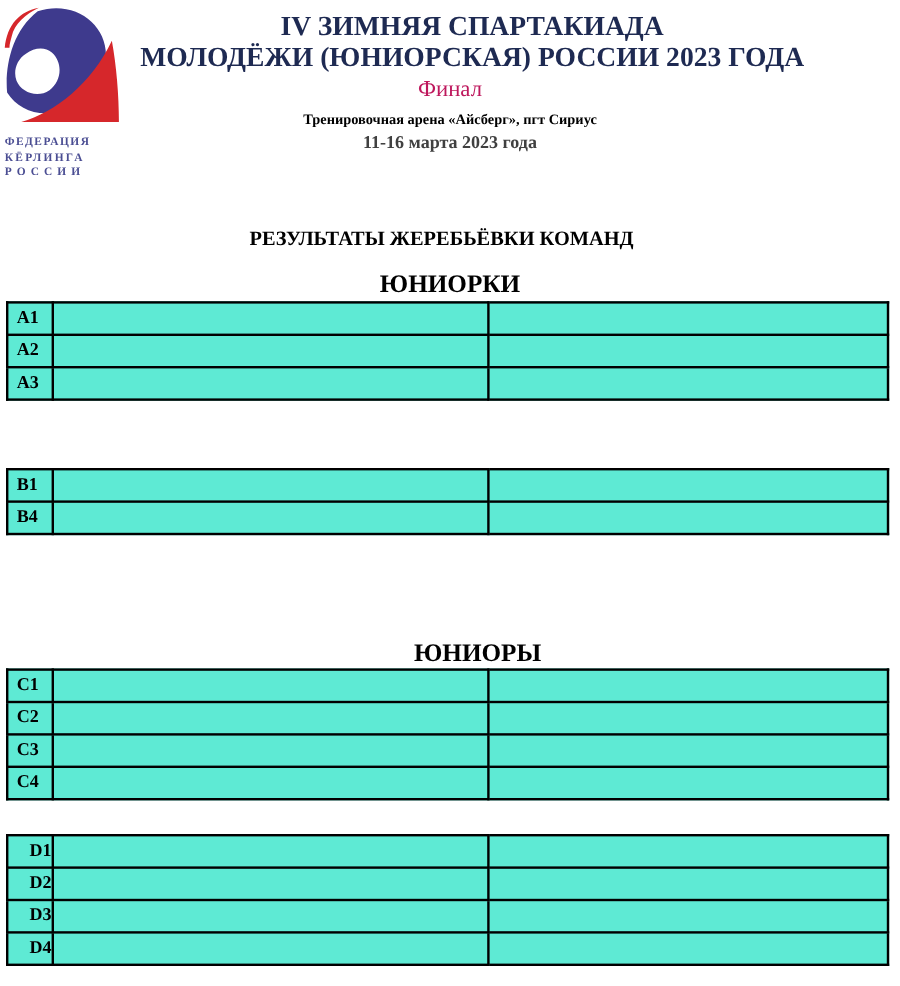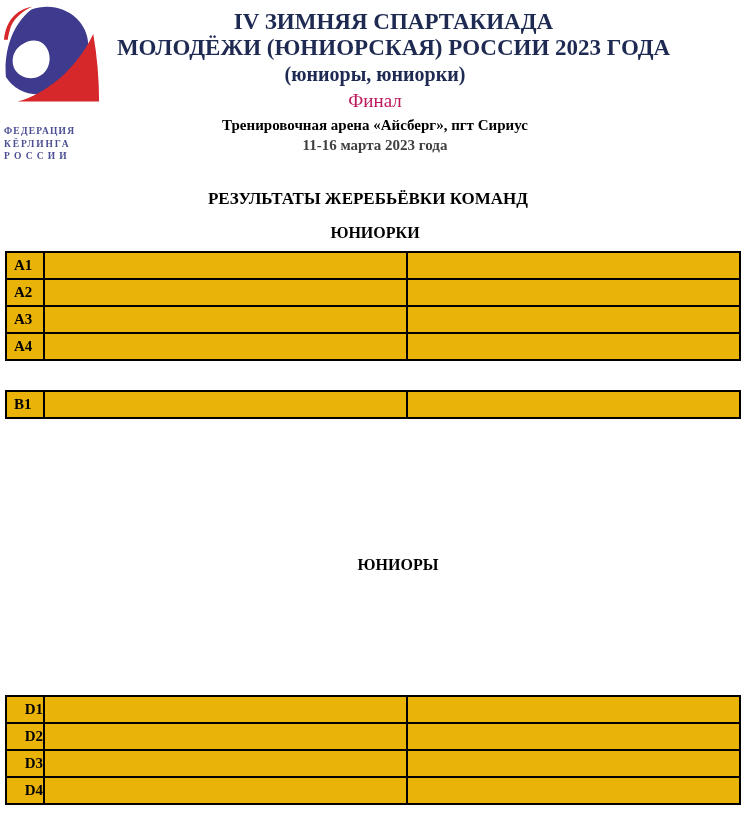--- a/index.html
+++ b/index.html
@@ -6,61 +6,61 @@
   html,body { background:#ffffff; }
   body { font-family:"Liberation Serif", serif; }
   .page {
     position:relative; width:750px; height:822px; background:#ffffff;
     overflow:hidden; margin:0 auto;
   }
 
   
   .logo-wrap { position:absolute; left:2px; top:6px; width:110px; }
   .emblem { display:block; width:102px; height:99px; }
-  .logo-caption { margin-top:20px; padding-left:2px; }
+  .logo-caption { margin-top:8px; padding-left:2px; }
   .logo-caption div {
     font-weight:bold; font-size:9.5px; line-height:12.5px;
     color:var(--caption-color,#4b4e93); white-space:nowrap;
   }
   .cap-1 { letter-spacing:1.2px; }
   .cap-2 { letter-spacing:1.9px; }
   .cap-3 { letter-spacing:4.2px; }
 
   
   .header { position:absolute; left:0; top:9px; width:750px; text-align:center; }
   .title-1, .title-2 {
     font-weight:bold; font-size:23px; line-height:26px;
     color:var(--title-color,#1e2a52);
     padding-left:37px;
   }
   .title-3 {
     font-weight:bold; font-size:20px; line-height:26px;
     color:var(--title-color,#1e2a52);
   }
   .stage-line { font-size:19px; line-height:28px; color:#be185d; }
-  .venue-line { font-weight:bold; font-size:15px; line-height:21px; color:#000; }
+  .venue-line { font-weight:bold; font-size:12px; line-height:21px; color:#000; }
   .date-line  { font-weight:bold; font-size:15px; line-height:19px; color:#404040; }
 
   
   .results-title {
     position:absolute; left:0; top:189px; width:736px; text-align:center;
     font-weight:bold; font-size:17px; color:#000;
   }
   .group-title {
     position:absolute; left:0; width:750px; text-align:center;
-    font-weight:bold; font-size:16px; color:#000;
+    font-weight:bold; font-size:21px; color:#000;
   }
   .group-title.female { top:224px; }
-  .group-title.male   { top:556px;padding-left:46px; }
+  .group-title.male   { top:532px;padding-left:46px; }
 
   
   table.draw-table {
     position:absolute; left:5px; width:734px;
     border-collapse:collapse; table-layout:fixed;
-    border:2px solid #000; background:#eab308;
+    border:2px solid #000; background:#5eead4;
   }
   table.t-0 { top:251px; }
   table.t-1 { top:390px; }
   table.t-2 { top:557px; }
   table.t-3 { top:695px;text-align:right; }
   table.draw-table td {
     border:2px solid #000; height:27px; padding:0;
     font-size:15px; color:#000; vertical-align:middle;
   }
   table.draw-table td.lbl {
@@ -90,21 +90,20 @@
     <div class="logo-caption">
       <div class="cap-1">ФЕДЕРАЦИЯ</div>
       <div class="cap-2">КЁРЛИНГА</div>
       <div class="cap-3">РОССИИ</div>
     </div>
   </div>
 
   <div class="header">
     <div class="title-1">IV ЗИМНЯЯ СПАРТАКИАДА</div>
     <div class="title-2">МОЛОДЁЖИ (ЮНИОРСКАЯ) РОССИИ 2023 ГОДА</div>
-    <div class="title-3">(юниоры, юниорки)</div>
     <div class="stage-line">Финал</div>
     <div class="venue-line">Тренировочная арена «Айсберг», пгт Сириус</div>
     <div class="date-line">11-16 марта 2023 года</div>
   </div>
 
   <div class="results-title">РЕЗУЛЬТАТЫ ЖЕРЕБЬЁВКИ КОМАНД</div>
   <div class="group-title female">ЮНИОРКИ</div>
   <div class="group-title male">ЮНИОРЫ</div>
 
   <table class="draw-table t-0">
@@ -122,39 +121,68 @@
         <tr>
           <td class="lbl">A2</td>
           <td class="team"></td>
           <td class="extra"></td>
         </tr>
         <tr>
           <td class="lbl">A3</td>
           <td class="team"></td>
           <td class="extra"></td>
         </tr>
-        <tr>
-          <td class="lbl">A4</td>
-          <td class="team"></td>
-          <td class="extra"></td>
-        </tr>
       </tbody>
   </table>
   <table class="draw-table t-1">
     <colgroup>
         <col class="c-lbl">
         <col class="c-team">
         <col class="c-extra">
       </colgroup>
     <tbody>
         <tr>
           <td class="lbl">B1</td>
           <td class="team"></td>
           <td class="extra"></td>
         </tr>
+        <tr>
+          <td class="lbl">B4</td>
+          <td class="team"></td>
+          <td class="extra"></td>
+        </tr>
+      </tbody>
+  </table>
+  <table class="draw-table t-2">
+    <colgroup>
+        <col class="c-lbl">
+        <col class="c-team">
+        <col class="c-extra">
+      </colgroup>
+    <tbody>
+        <tr>
+          <td class="lbl">C1</td>
+          <td class="team"></td>
+          <td class="extra"></td>
+        </tr>
+        <tr>
+          <td class="lbl">C2</td>
+          <td class="team"></td>
+          <td class="extra"></td>
+        </tr>
+        <tr>
+          <td class="lbl">C3</td>
+          <td class="team"></td>
+          <td class="extra"></td>
+        </tr>
+        <tr>
+          <td class="lbl">C4</td>
+          <td class="team"></td>
+          <td class="extra"></td>
+        </tr>
       </tbody>
   </table>
   <table class="draw-table t-3">
     <colgroup>
         <col class="c-lbl">
         <col class="c-team">
         <col class="c-extra">
       </colgroup>
     <tbody>
         <tr>

